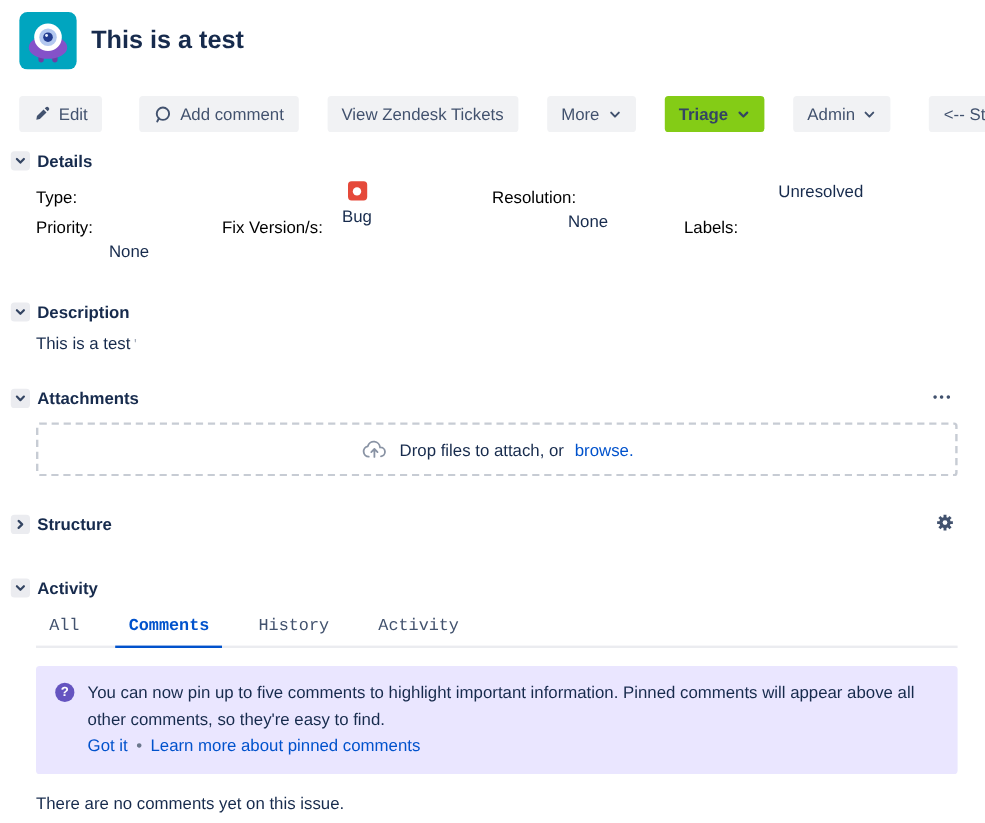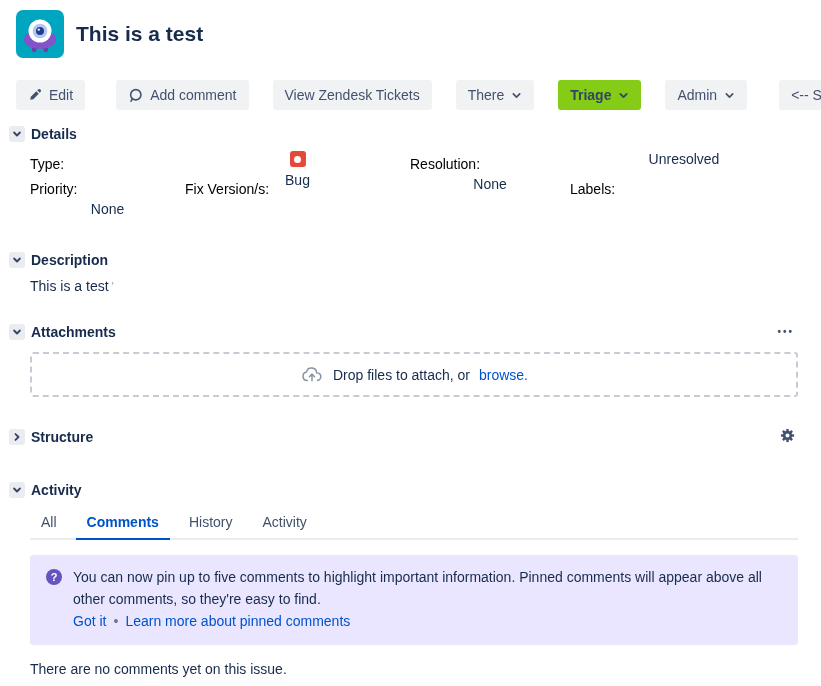--- a/index.html
+++ b/index.html
@@ -61,21 +61,21 @@
     margin: 12px 0 0 14px; height: 45px; border: 2px dashed #C7CCD4; border-radius: 3px;
     display: flex; align-items: center; justify-content: center; gap: 9px; cursor: pointer;
   }
   .browse-link { color: #0052CC; text-decoration: none; cursor: pointer; }
 
   .sec-structure { margin-top: 31px; }
   .gear-btn { background: none; border: none; padding: 0 3px; cursor: pointer; }
   .gear-btn svg { display: block; }
 
   .sec-activity { margin-top: 36px; }
-  .tabs { display: flex; gap: 8px; margin: 12px 0 0 14px; border-bottom: 2px solid #EBECF0; }
+  .tabs { display: flex; gap: 19px; margin: 12px 0 0 14px; border-bottom: 2px solid #EBECF0; font-family: Liberation Mono, monospace; }
   .tab {
     background: none; border: none; font-family: inherit; font-size: 14px; cursor: pointer;
     padding: 4px 11px 8px; color: #42526E; font-weight: 500;
     border-bottom: 2px solid transparent; margin-bottom: -2px;
   }
   .tab.active { color: #0052CC; font-weight: 700; border-bottom-color: #0052CC; }
 
   .banner {
     margin: 15px 0 0 14px; background: #EAE6FF; border-radius: 3px;
     padding: 11px 16px 13px; display: flex; gap: 11px;
@@ -129,21 +129,21 @@
             <circle cx="8.3" cy="7.2" r="5.5"></circle>
             <path d="M4.7 11.4 3.2 14.1"></path>
           </svg>
       </span>
       <span>Add comment</span>
     </button>
     <button class="btn">
       <span>View Zendesk Tickets</span>
     </button>
     <button class="btn">
-      <span>There</span>
+      <span>More</span>
       <span class="icon-wrap">
         <svg width="11" height="11" viewBox="0 0 12 12" fill="none" stroke="#42526E" stroke-width="1.8" stroke-linecap="round" stroke-linejoin="round">
             <path d="M2.5 4.2 6 7.8l3.5-3.6"></path>
           </svg>
       </span>
     </button>
     <button class="btn btn-triage">
       <span>Triage</span>
       <span class="icon-wrap">
         <svg width="11" height="11" viewBox="0 0 12 12" fill="none" stroke="#344563" stroke-width="2" stroke-linecap="round" stroke-linejoin="round">

